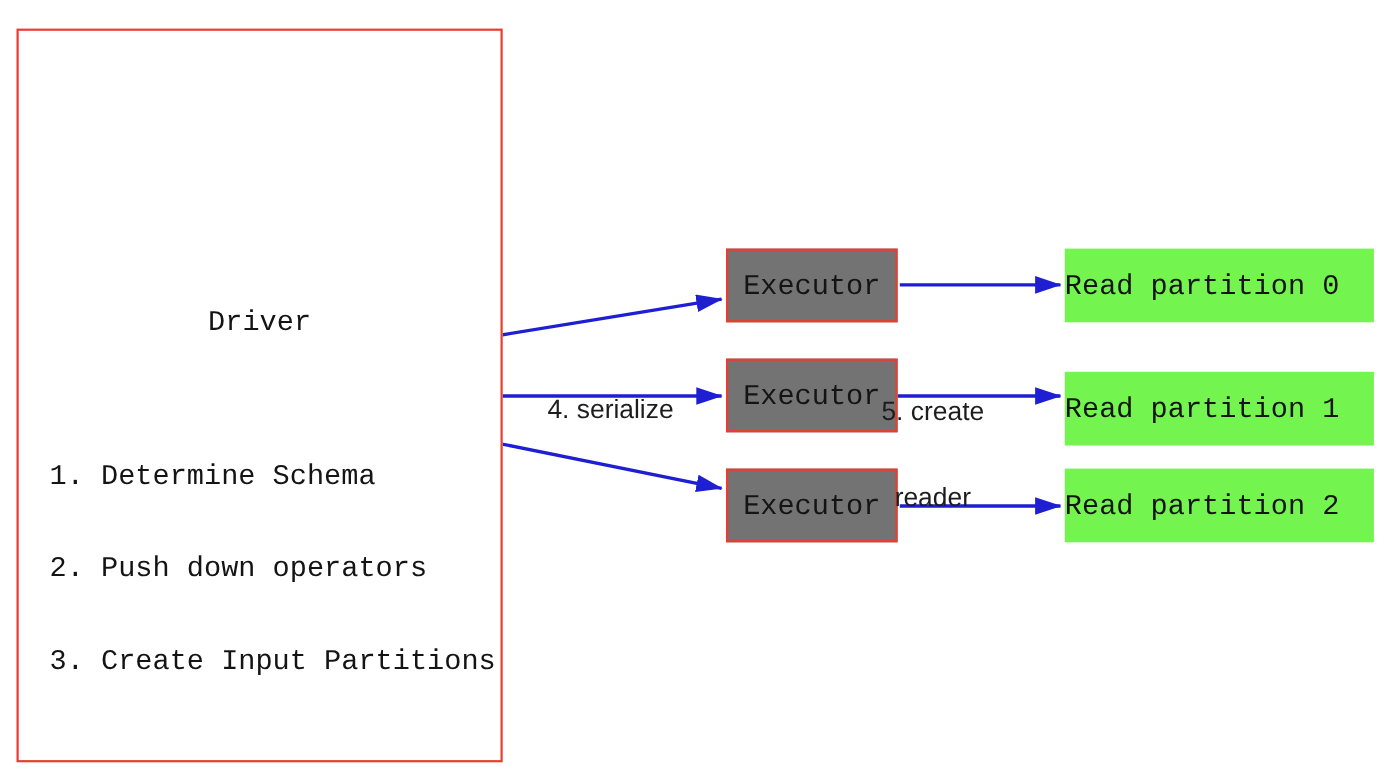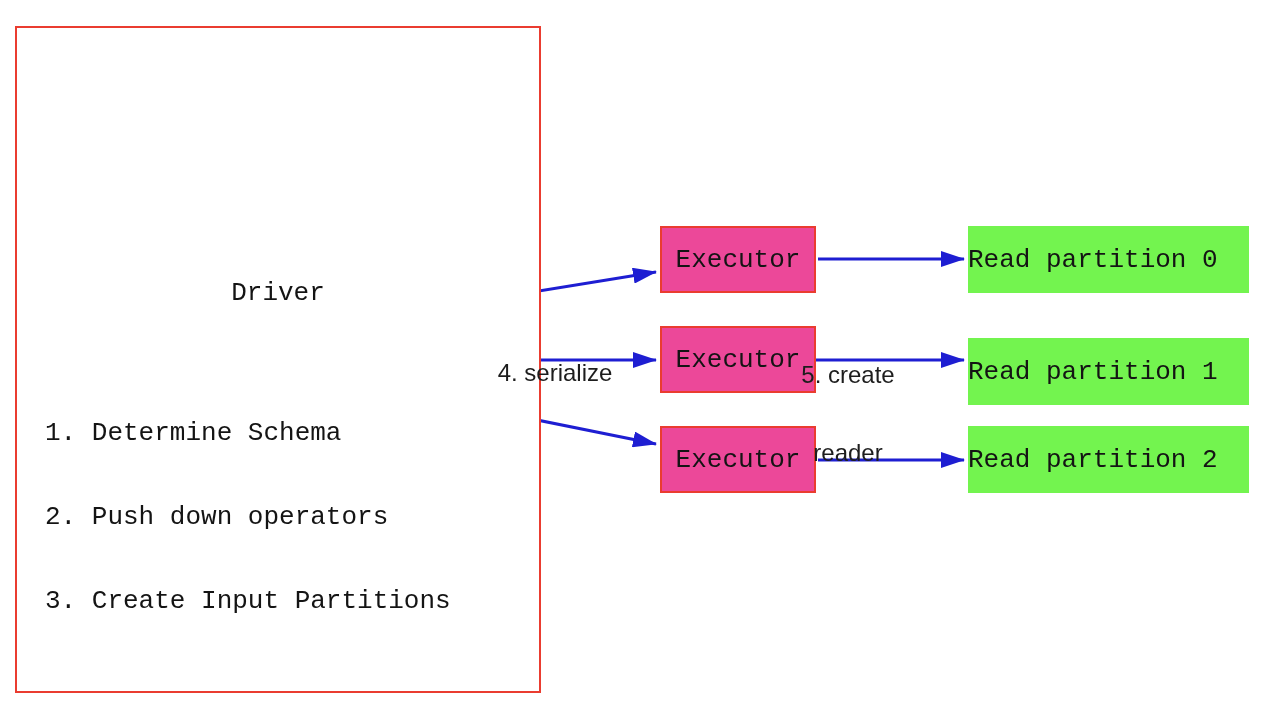--- a/index.html
+++ b/index.html
@@ -10,21 +10,21 @@
     background: #ffffff;
     overflow: hidden;
     font-family: "Liberation Mono", "DejaVu Sans Mono", monospace;
     color: var(--ink, #141414);
   }
 
   
   .driver-box {
     position: absolute;
     left: 15px; top: 26px;
-    width: 526px; height: 667px;
+    width: 442px; height: 667px;
     border: 2px solid var(--red, #ea3c30);
     box-sizing: border-box;
     background: #ffffff;
     padding-left: 48px;
   }
   .driver-title {
     position: absolute;
     left: 0; top: 250px;
     width: 100%;
     text-align: center;
@@ -40,21 +40,21 @@
   }
   .driver-steps div { white-space: pre; }
 
   
   .exec-box {
     position: absolute;
     left: 660px;
     width: 156px; height: 67px;
     border: 2px solid var(--red, #ea3c30);
     box-sizing: border-box;
-    background: #ec4899;
+    background: #737373;
     display: flex;
     align-items: center;
     justify-content: center;
     font-size: 26px;
     white-space: pre;
   }
   .exec-1 { top: 226px; }
   .exec-2 { top: 326px; }
   .exec-3 { top: 426px; }
 

